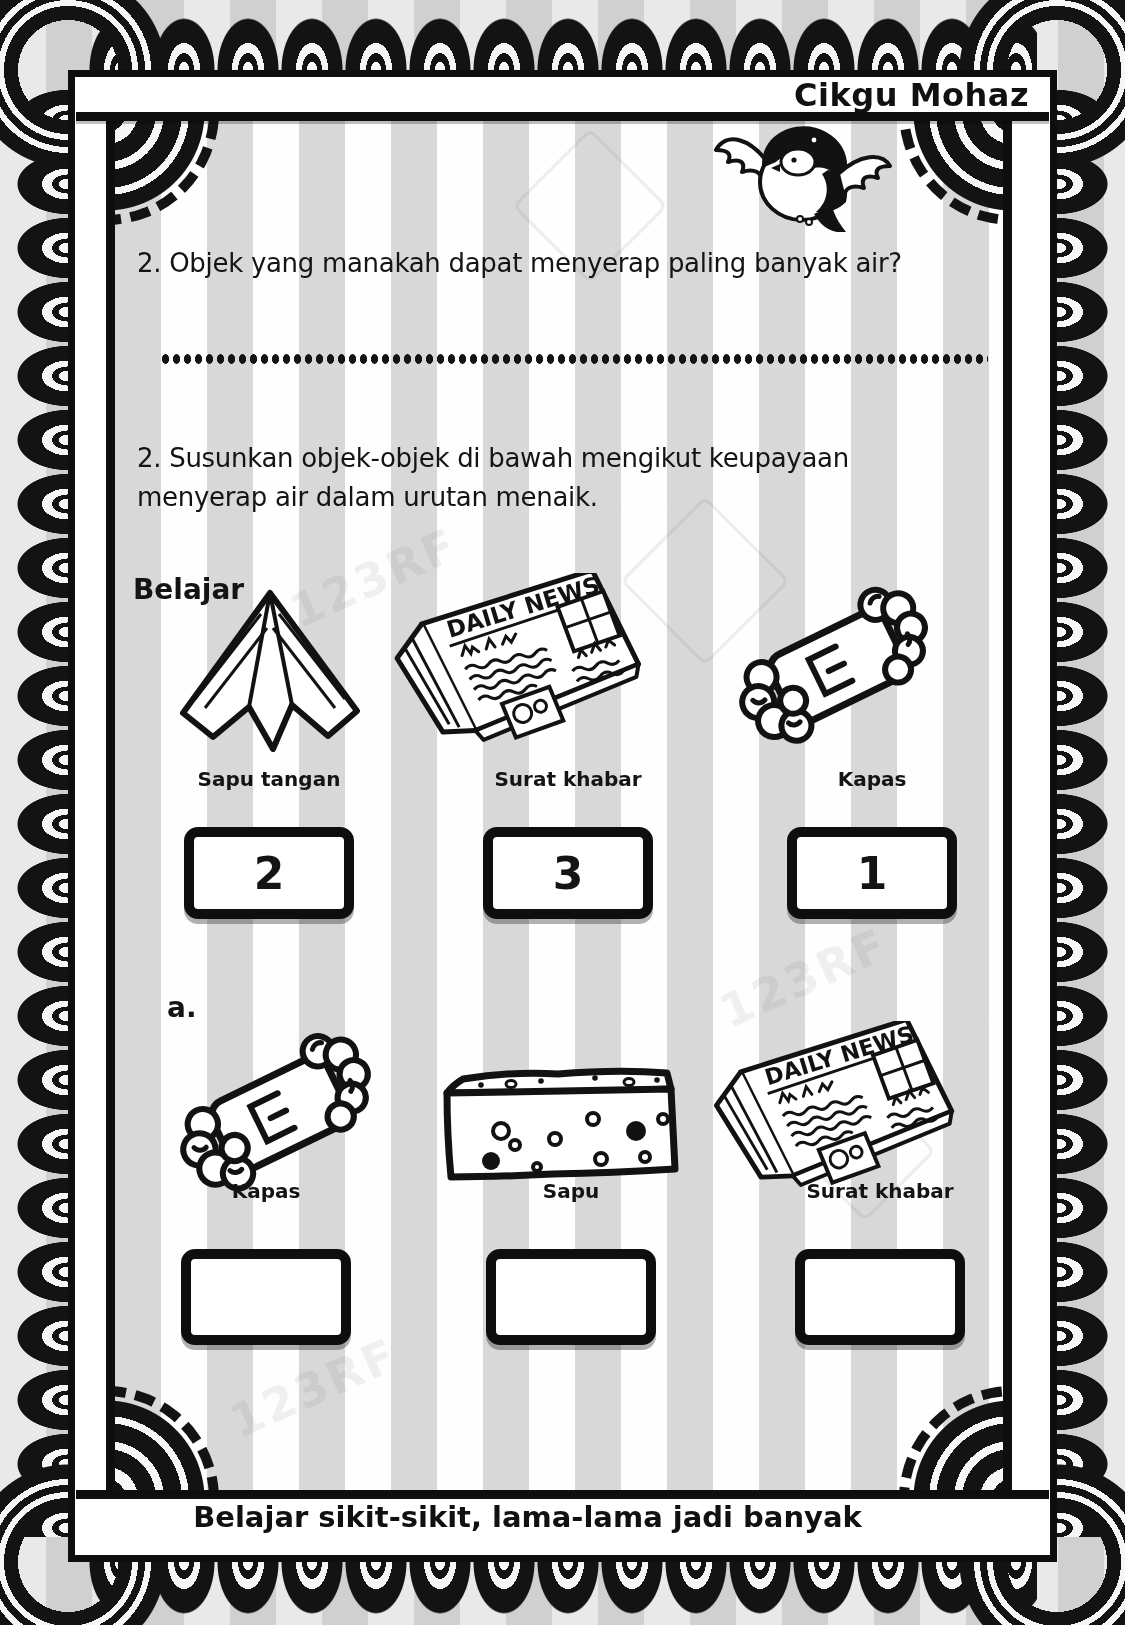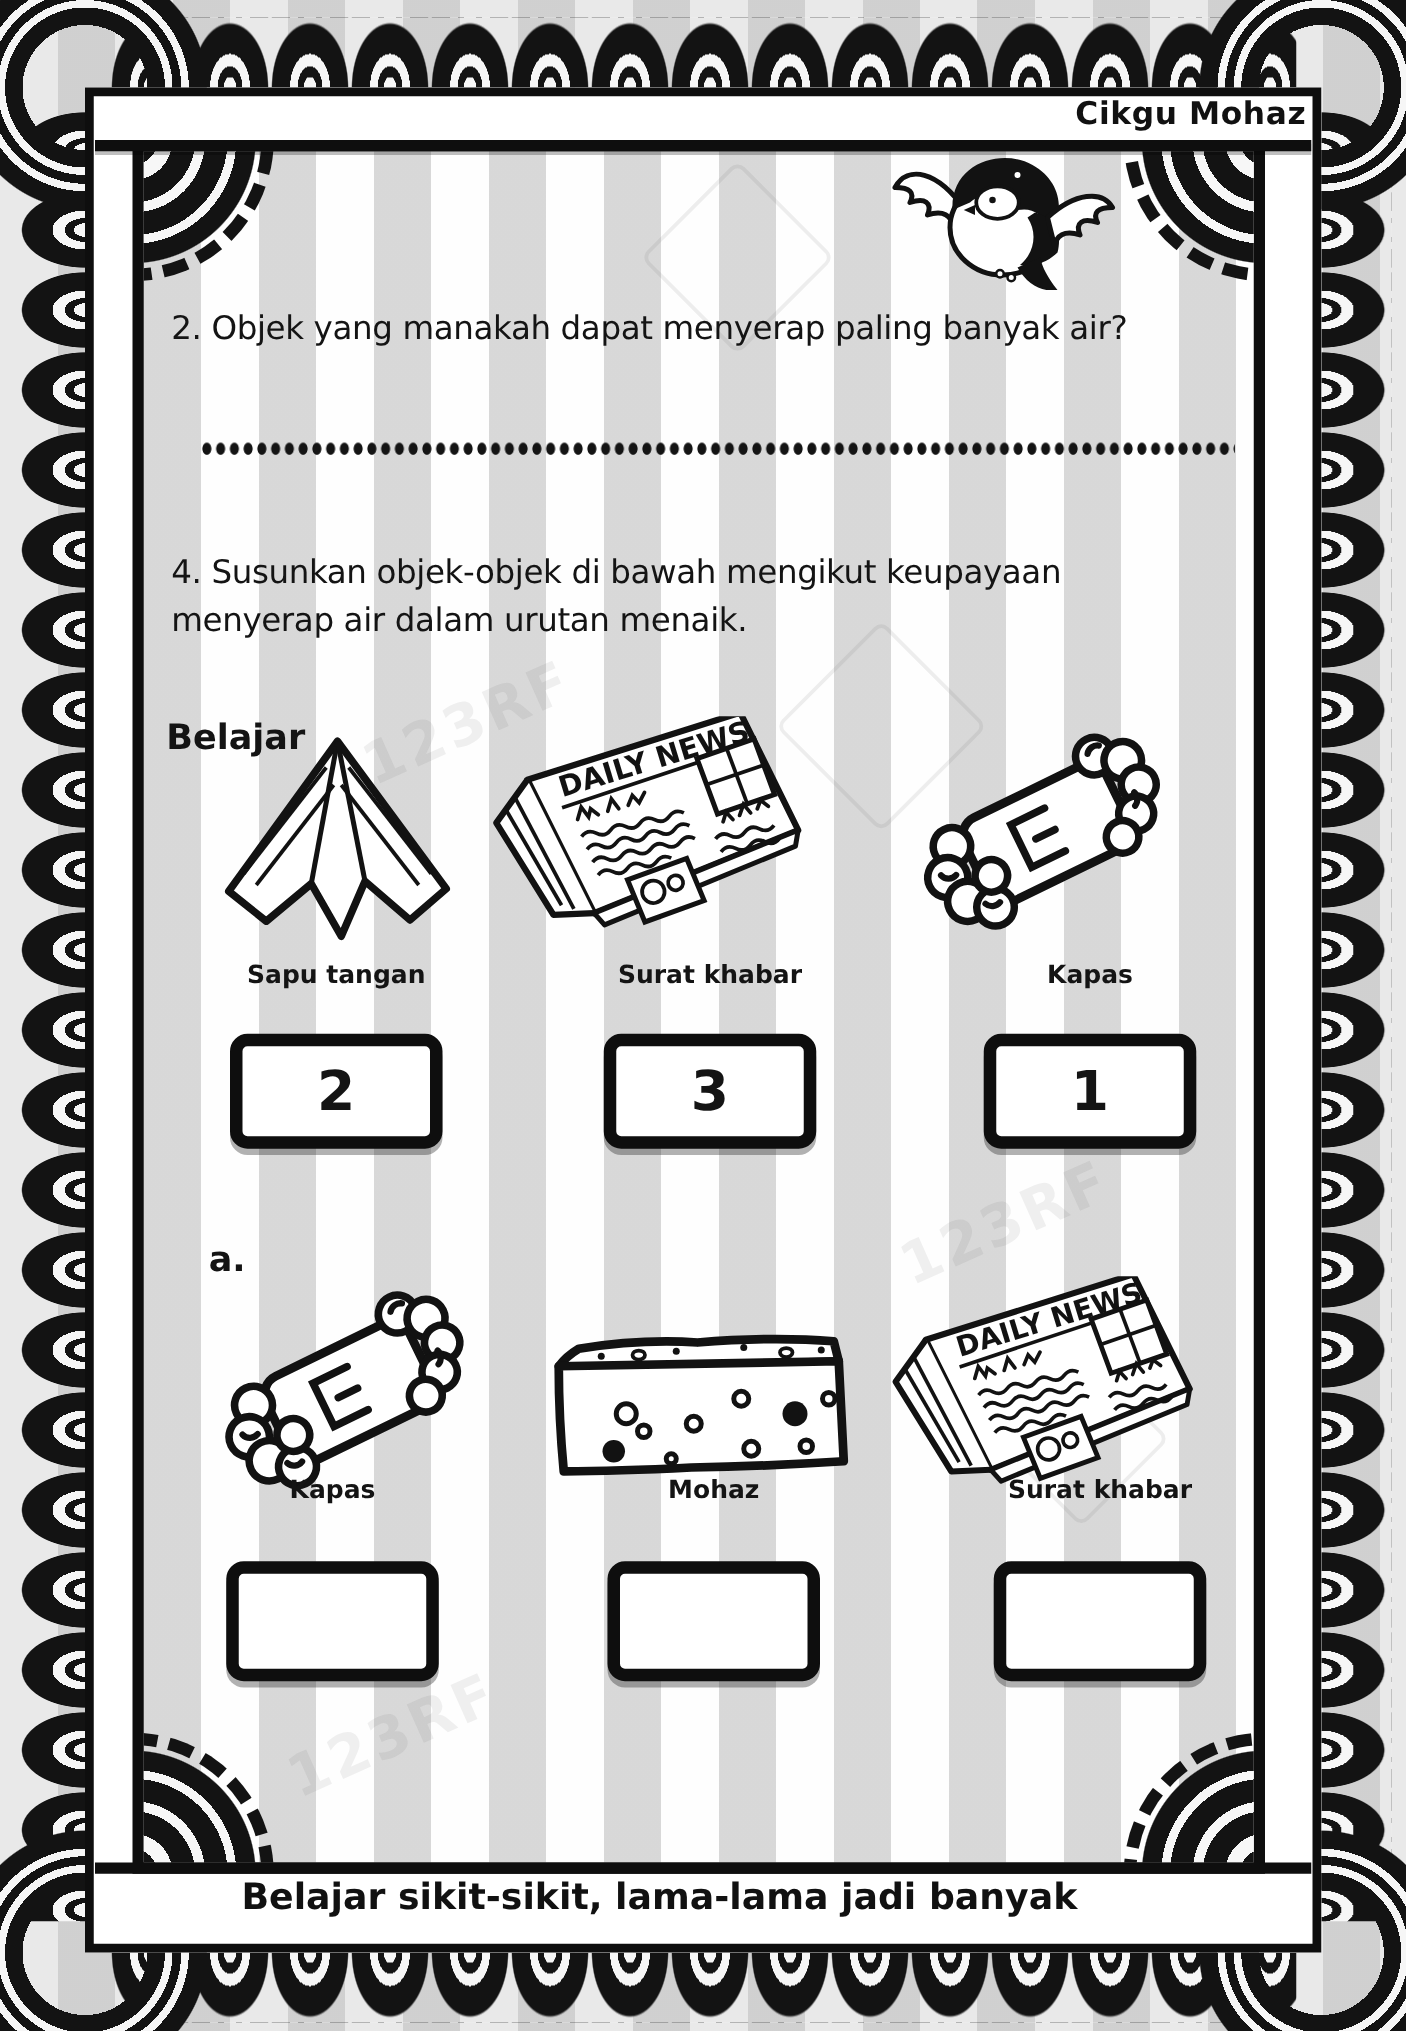--- a/index.html
+++ b/index.html
@@ -50,22 +50,22 @@
 
   
   .band {
     position: absolute; left: 68px; top: 70px; width: 989px; height: 1492px;
     background: #ffffff; border: 7px solid #0e0e0e; z-index: 3;
   }
   .top-rule    { position: absolute; left: 76px; top: 112px; width: 973px; height: 9px; background: #0e0e0e; z-index: 5; box-shadow: 0 3px 0 rgba(0,0,0,0.25); }
   .bottom-rule { position: absolute; left: 76px; top: 1490px; width: 973px; height: 9px; background: #0e0e0e; z-index: 5; }
 
   .teacher-name {
-    position: absolute; top: 76px; right: 80px; z-index: 6;
-    font-size: 25px; font-weight: bold; color: #111; letter-spacing: 0.5px;
+    position: absolute; top: 76px; right: 96px; z-index: 6;
+    font-size: 32px; font-weight: bold; color: #111; letter-spacing: 0.5px;
   }
   .footer-quote {
     position: absolute; left: 68px; top: 1500px; width: 989px; z-index: 6;
     text-align: center; padding-right: 70px;
     font-size: 29px; font-weight: bold; color: #111;
   }
 
   
   .content {
     position: absolute; left: 106px; top: 112px; width: 906px; height: 1387px;
@@ -157,21 +157,21 @@
     <div class="wm-text" style="left:170px; top:430px;">123RF</div>
     <div class="wm-text" style="left:110px; top:1240px;">123RF</div>
     <div class="wm-text" style="left:600px; top:830px;">123RF</div>
     <div class="wm-diamond" style="left:420px; top:30px; width:110px; height:110px;"></div>
     <div class="wm-diamond" style="left:530px; top:400px; width:120px; height:120px;"></div>
     <div class="wm-diamond" style="left:700px; top:980px; width:100px; height:100px;"></div>
 
     <div class="question" style="left:22px; top:127px;">2. Objek yang manakah dapat menyerap paling banyak air?</div>
     <div class="dotted-line"></div>
 
-    <div class="question" style="left:22px; top:322px;">4. Susunkan objek-objek di bawah mengikut keupayaan</div>
+    <div class="question" style="left:22px; top:322px;">2. Susunkan objek-objek di bawah mengikut keupayaan</div>
     <div class="question" style="left:22px; top:361px;">menyerap air dalam urutan menaik.</div>
 
     <div class="section-label" style="left:18px; top:452px;">Belajar</div>
 
     <svg class="illo" style="left:50px; top:466px;" width="210" height="172" viewBox="0 0 210 172">
       <path d="M105 6 L192 124 L163 149 L127 118 L108 162 L84 120 L48 150 L18 126 Z" fill="#ffffff" stroke="#121212" stroke-width="6" stroke-linejoin="round"></path>
       <path d="M105 6 L84 120" fill="none" stroke="#121212" stroke-width="4"></path>
       <path d="M105 6 L127 118" fill="none" stroke="#121212" stroke-width="4"></path>
       <path d="M30 112 L96 27" fill="none" stroke="#121212" stroke-width="3"></path>
       <path d="M40 121 L102 41" fill="none" stroke="#121212" stroke-width="3"></path>
@@ -320,21 +320,21 @@
           <path d="M196 112 q6 -5 12 0 t12 0 t12 0 t12 0"></path>
           <path d="M198 123 q6 -5 12 0 t12 0 t12 0 t12 0"></path>
         </g>
         <path d="M120 128 L170 122 L176 158 L126 164 Z" fill="#ffffff" stroke="#121212" stroke-width="4"></path>
         <circle cx="138" cy="142" r="9" fill="none" stroke="#121212" stroke-width="3"></circle>
         <circle cx="157" cy="139" r="6" fill="none" stroke="#121212" stroke-width="3"></circle>
       </g>
     </svg>
 
     <div class="item-label" style="left:1px;   top:1058px; width:300px;">Kapas</div>
-    <div class="item-label" style="left:306px; top:1058px; width:300px;">Mohaz</div>
+    <div class="item-label" style="left:306px; top:1058px; width:300px;">Sapu</div>
     <div class="item-label" style="left:615px; top:1058px; width:300px;">Surat khabar</div>
 
     <div class="ansbox" style="left:66px;  top:1128px; height:96px;"></div>
     <div class="ansbox" style="left:371px; top:1128px; height:96px;"></div>
     <div class="ansbox" style="left:680px; top:1128px; height:96px;"></div>
 
   </div>
 
   <svg class="bird" width="185" height="122" viewBox="0 0 185 122">
     <path d="M62 58 C40 26 16 22 6 40 C18 40 22 44 18 52 C30 48 36 52 32 62 C44 58 52 62 52 72 Z" fill="#ffffff" stroke="#121212" stroke-width="4" stroke-linejoin="round"></path>

